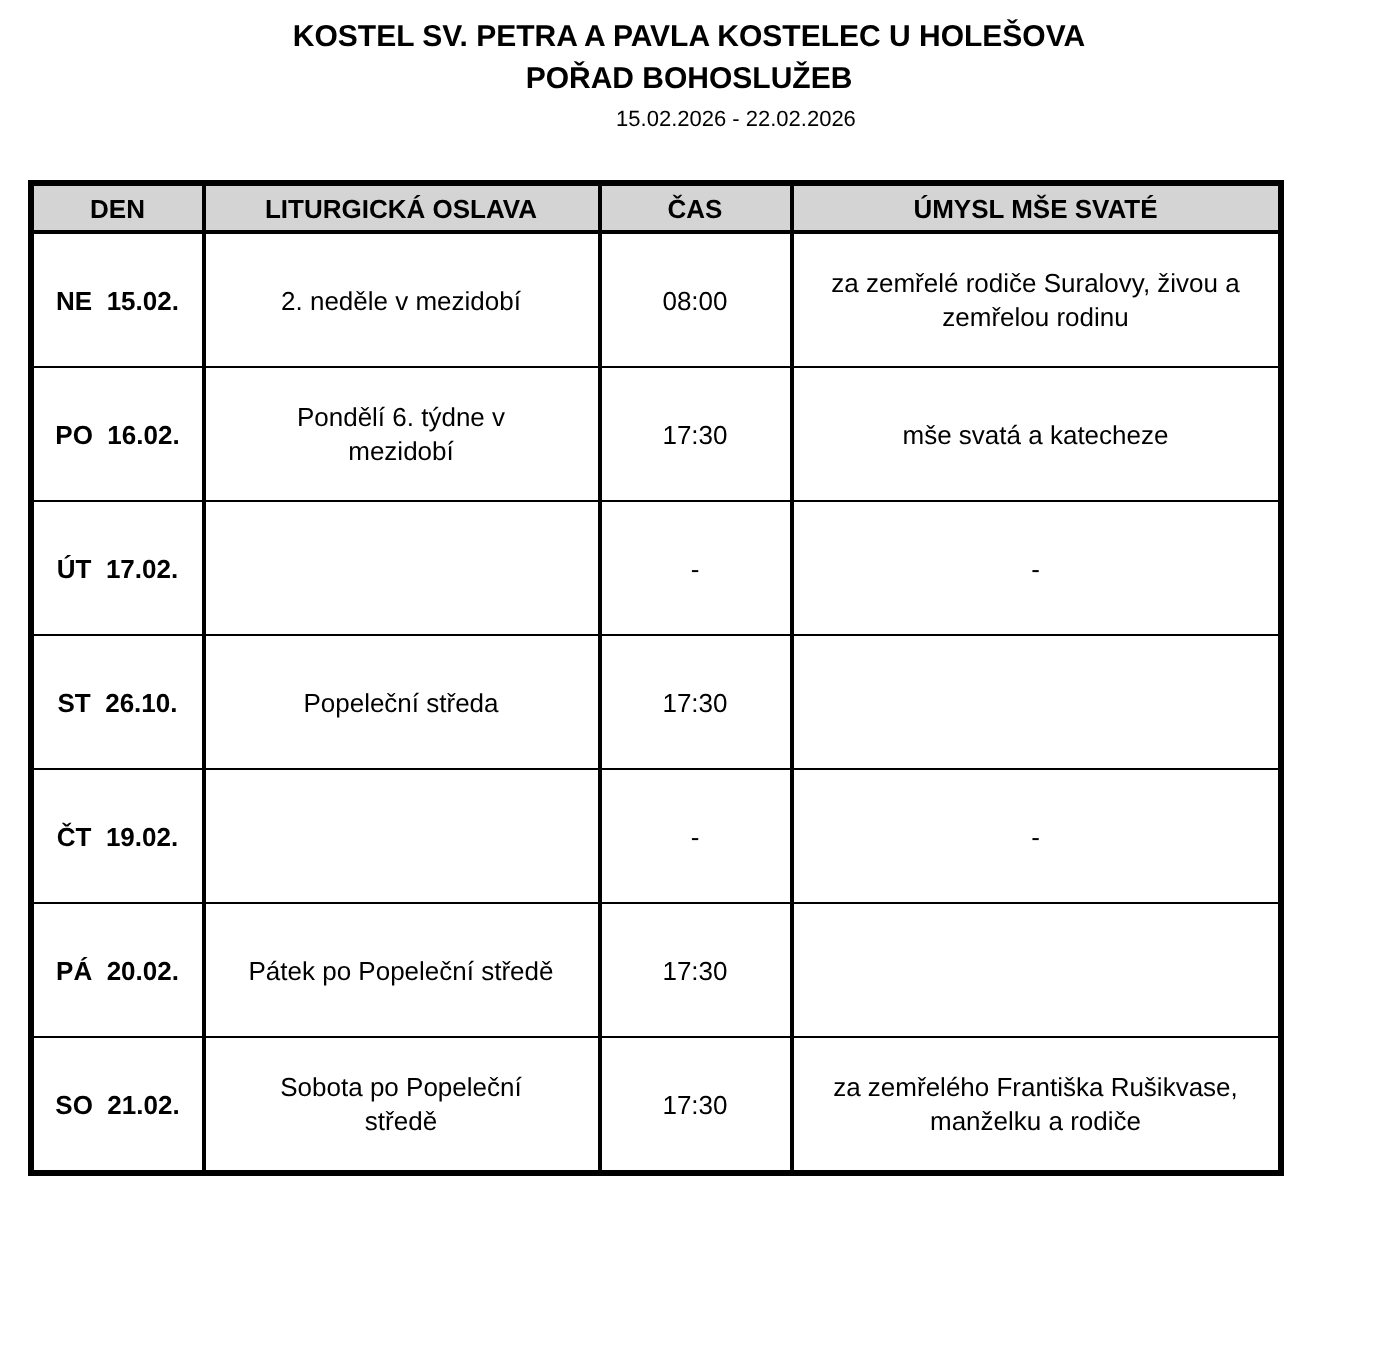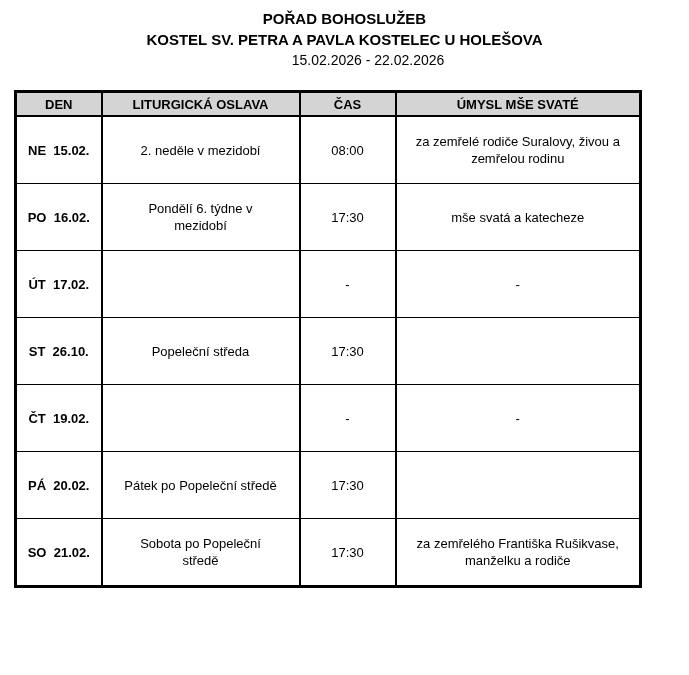--- a/index.html
+++ b/index.html
@@ -19,21 +19,21 @@
   .titles {
     padding-top: 8px;
     text-align: center;
   }
   .title-line {
     font-size: 15px;
     font-weight: bold;
     line-height: 21px;
   }
   .date-line {
-    font-size: 14px;
+    font-size: 11px;
     font-weight: normal;
     line-height: 21px;
     padding-left: 47px;
   }
   table.schedule {
     border-collapse: collapse;
     table-layout: fixed;
     width: 625px;
     margin: 19px 0 0 14px;
     border: 3px solid #000000;
@@ -71,22 +71,22 @@
     white-space: pre-line;
     line-height: 17px;
   }
 </style>
 </head>
 <body>
 
 <div class="page">
 
   <div class="titles">
+    <div class="title-line">KOSTEL SV. PETRA A PAVLA KOSTELEC U HOLEŠOVA</div>
     <div class="title-line">POŘAD BOHOSLUŽEB</div>
-    <div class="title-line">KOSTEL SV. PETRA A PAVLA KOSTELEC U HOLEŠOVA</div>
     <div class="date-line">15.02.2026 - 22.02.2026</div>
   </div>
 
   <table class="schedule">
     <colgroup>
       <col style="width:86px">
       <col style="width:198px">
       <col style="width:96px">
       <col style="width:245px">
     </colgroup>

